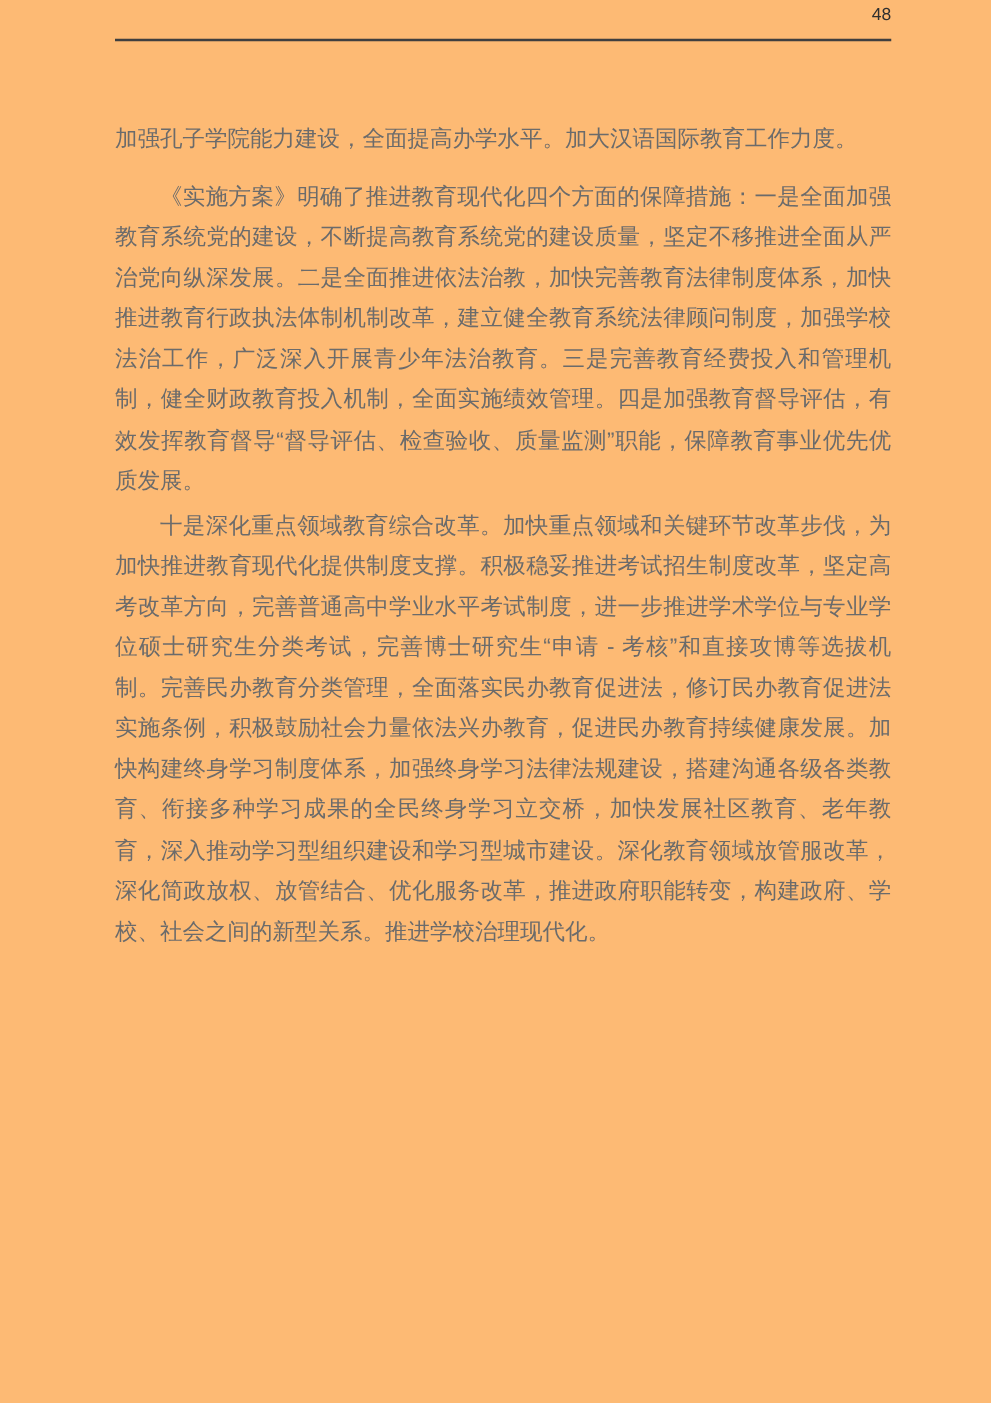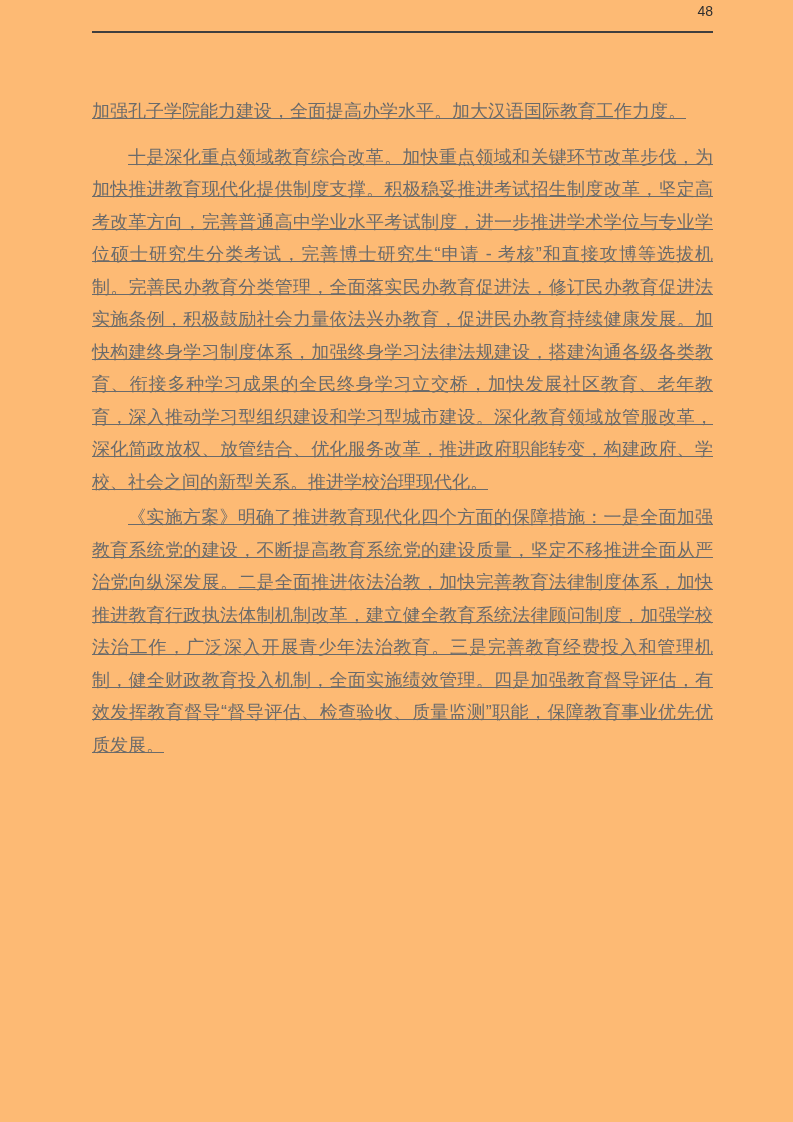--- a/index.html
+++ b/index.html
@@ -46,35 +46,34 @@
     color: #6b6b6b;
     font-size: 18px;
     line-height: 32.5px;
     text-align: justify;
     text-justify: inter-ideograph;
     word-break: break-all;
   }
   .para {
     margin: 0 0 3px 0;
     text-indent: 2em;
-    text-decoration: underline;
   }
   .para.no-indent {
     text-indent: 0;
     margin-bottom: 13px;
   }
 </style>
 </head>
 <body>
 
 <div class="page">
 
   <div class="page-number">48</div>
 
   <div class="header-rule"></div>
 
   <main class="doc-body">
     <p class="para no-indent">加强孔子学院能力建设，全面提高办学水平。加大汉语国际教育工作力度。</p>
+    <p class="para">《实施方案》明确了推进教育现代化四个方面的保障措施：一是全面加强教育系统党的建设，不断提高教育系统党的建设质量，坚定不移推进全面从严治党向纵深发展。二是全面推进依法治教，加快完善教育法律制度体系，加快推进教育行政执法体制机制改革，建立健全教育系统法律顾问制度，加强学校法治工作，广泛深入开展青少年法治教育。三是完善教育经费投入和管理机制，健全财政教育投入机制，全面实施绩效管理。四是加强教育督导评估，有效发挥教育督导“督导评估、检查验收、质量监测”职能，保障教育事业优先优质发展。</p>
     <p class="para">十是深化重点领域教育综合改革。加快重点领域和关键环节改革步伐，为加快推进教育现代化提供制度支撑。积极稳妥推进考试招生制度改革，坚定高考改革方向，完善普通高中学业水平考试制度，进一步推进学术学位与专业学位硕士研究生分类考试，完善博士研究生“申请 - 考核”和直接攻博等选拔机制。完善民办教育分类管理，全面落实民办教育促进法，修订民办教育促进法实施条例，积极鼓励社会力量依法兴办教育，促进民办教育持续健康发展。加快构建终身学习制度体系，加强终身学习法律法规建设，搭建沟通各级各类教育、衔接多种学习成果的全民终身学习立交桥，加快发展社区教育、老年教育，深入推动学习型组织建设和学习型城市建设。深化教育领域放管服改革，深化简政放权、放管结合、优化服务改革，推进政府职能转变，构建政府、学校、社会之间的新型关系。推进学校治理现代化。</p>
-    <p class="para">《实施方案》明确了推进教育现代化四个方面的保障措施：一是全面加强教育系统党的建设，不断提高教育系统党的建设质量，坚定不移推进全面从严治党向纵深发展。二是全面推进依法治教，加快完善教育法律制度体系，加快推进教育行政执法体制机制改革，建立健全教育系统法律顾问制度，加强学校法治工作，广泛深入开展青少年法治教育。三是完善教育经费投入和管理机制，健全财政教育投入机制，全面实施绩效管理。四是加强教育督导评估，有效发挥教育督导“督导评估、检查验收、质量监测”职能，保障教育事业优先优质发展。</p>
   </main>
 
 </div>
 
 </body></html>

